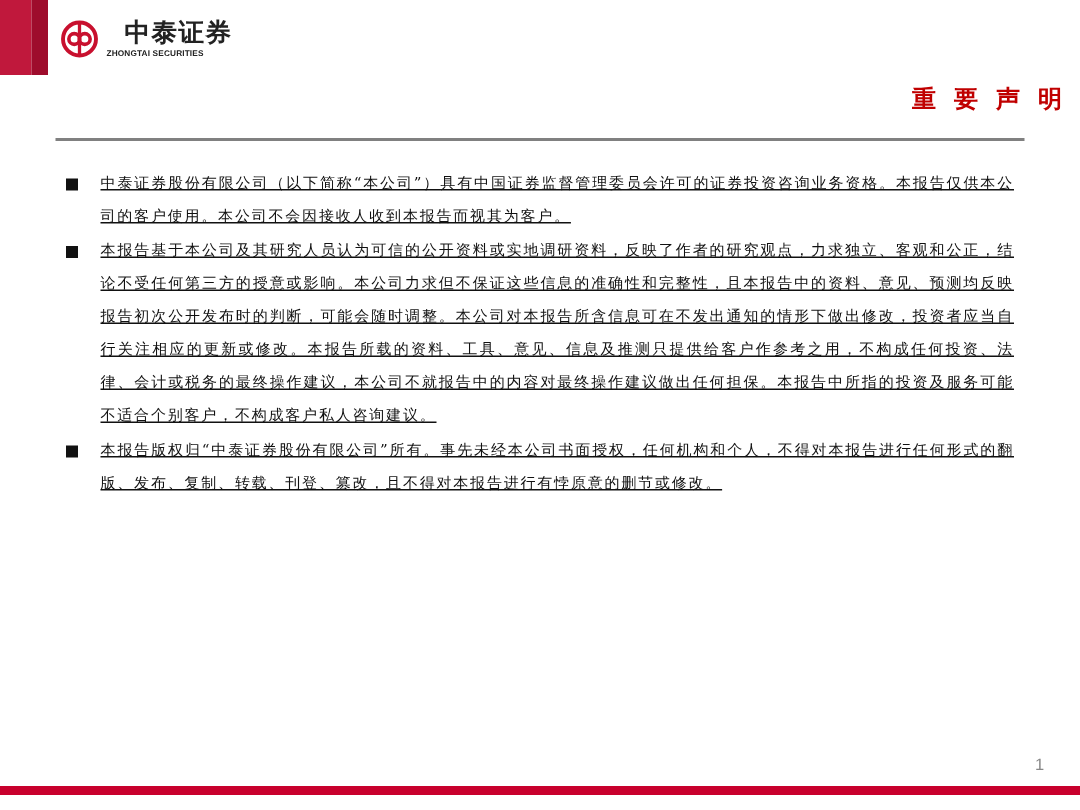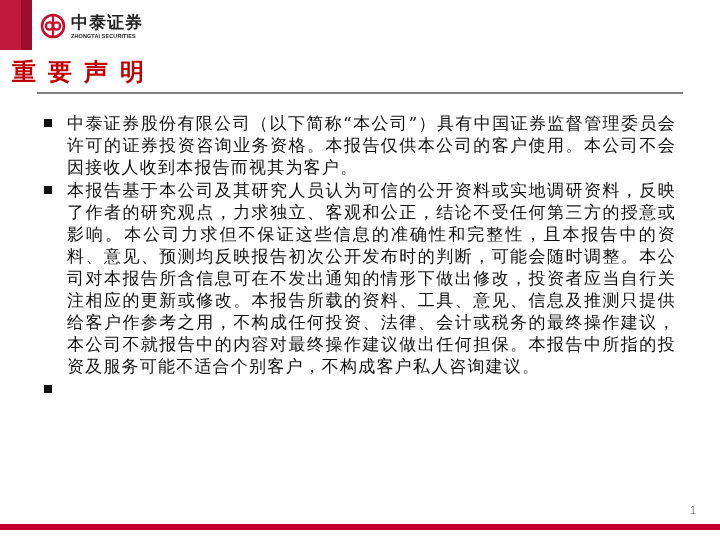--- a/index.html
+++ b/index.html
@@ -20,42 +20,43 @@
   .logo {
     position: absolute; left: 40px; top: 10px; height: 32px;
     display: flex; align-items: center;
   }
   .logo-mark { width: 26px; height: 26px; margin-right: 5px; }
   .logo-text { display: flex; flex-direction: column; }
   .logo-cn {
     font-family: "DejaVu Sans", "Liberation Sans", sans-serif;
     font-weight: bold; font-size: 17px; letter-spacing: 1px; color: #222;
     line-height: 19px;
+    margin-left: 12px;
   }
   .logo-en {
     font-family: "Liberation Sans", "DejaVu Sans", sans-serif;
     font-weight: bold; font-size: 5.5px; color: #222; letter-spacing: 0.1px;
     line-height: 8px;
   }
   .title {
-    position: absolute; left: 0; right: 0; top: 56px; text-align: left;
-    font-size: 24px; font-weight: bold; letter-spacing: 12px; color: #c00000;
+    position: absolute; left: 0; right: 0; top: 56px; text-align: right;
+    font-size: 16px; font-weight: bold; letter-spacing: 12px; color: #c00000;
     padding-left: 12px;
   }
   .divider {
     position: absolute; left: 37px; width: 646px; top: 92px; height: 2px;
     background: #808080;
   }
   .content {
     position: absolute; left: 44px; top: 112px; width: 632px;
   }
   .item {
     position: relative; padding-left: 23px;
-    font-size: 17px; line-height: 22px; letter-spacing: 1.2px;
-    text-align: justify; margin-bottom: 1px;
+    font-size: 10px; line-height: 22px; letter-spacing: 1.2px;
+    text-align: justify; margin-bottom: 1px; text-decoration: underline;
   }
   .bullet {
     position: absolute; left: 0; top: 7px; width: 8px; height: 8px;
     background: #111;
   }
   .page-num {
     position: absolute; left: 690px; top: 504px;
     font-family: "Liberation Sans", "DejaVu Sans", sans-serif;
     font-size: 11px; color: #888888;
   }
@@ -90,17 +91,18 @@
   <div class="item">
     <span class="bullet"></span>
     <span>中泰证券股份有限公司（以下简称“本公司”）具有中国证券监督管理委员会许可的证券投资咨询业务资格。本报告仅供本公司的客户使用。本公司不会因接收人收到本报告而视其为客户。</span>
   </div>
   <div class="item">
     <span class="bullet"></span>
     <span>本报告基于本公司及其研究人员认为可信的公开资料或实地调研资料，反映了作者的研究观点，力求独立、客观和公正，结论不受任何第三方的授意或影响。本公司力求但不保证这些信息的准确性和完整性，且本报告中的资料、意见、预测均反映报告初次公开发布时的判断，可能会随时调整。本公司对本报告所含信息可在不发出通知的情形下做出修改，投资者应当自行关注相应的更新或修改。本报告所载的资料、工具、意见、信息及推测只提供给客户作参考之用，不构成任何投资、法律、会计或税务的最终操作建议，本公司不就报告中的内容对最终操作建议做出任何担保。本报告中所指的投资及服务可能不适合个别客户，不构成客户私人咨询建议。</span>
   </div>
   <div class="item">
     <span class="bullet"></span>
+    <span>本报告版权归“中泰证券股份有限公司”所有。事先未经本公司书面授权，任何机构和个人，不得对本报告进行任何形式的翻版、发布、复制、转载、刊登、篡改，且不得对本报告进行有悖原意的删节或修改。</span>
   </div>
 </div>
 
 <div class="page-num">1</div>
 <div class="bottom-bar"></div>
 
 </body></html>

